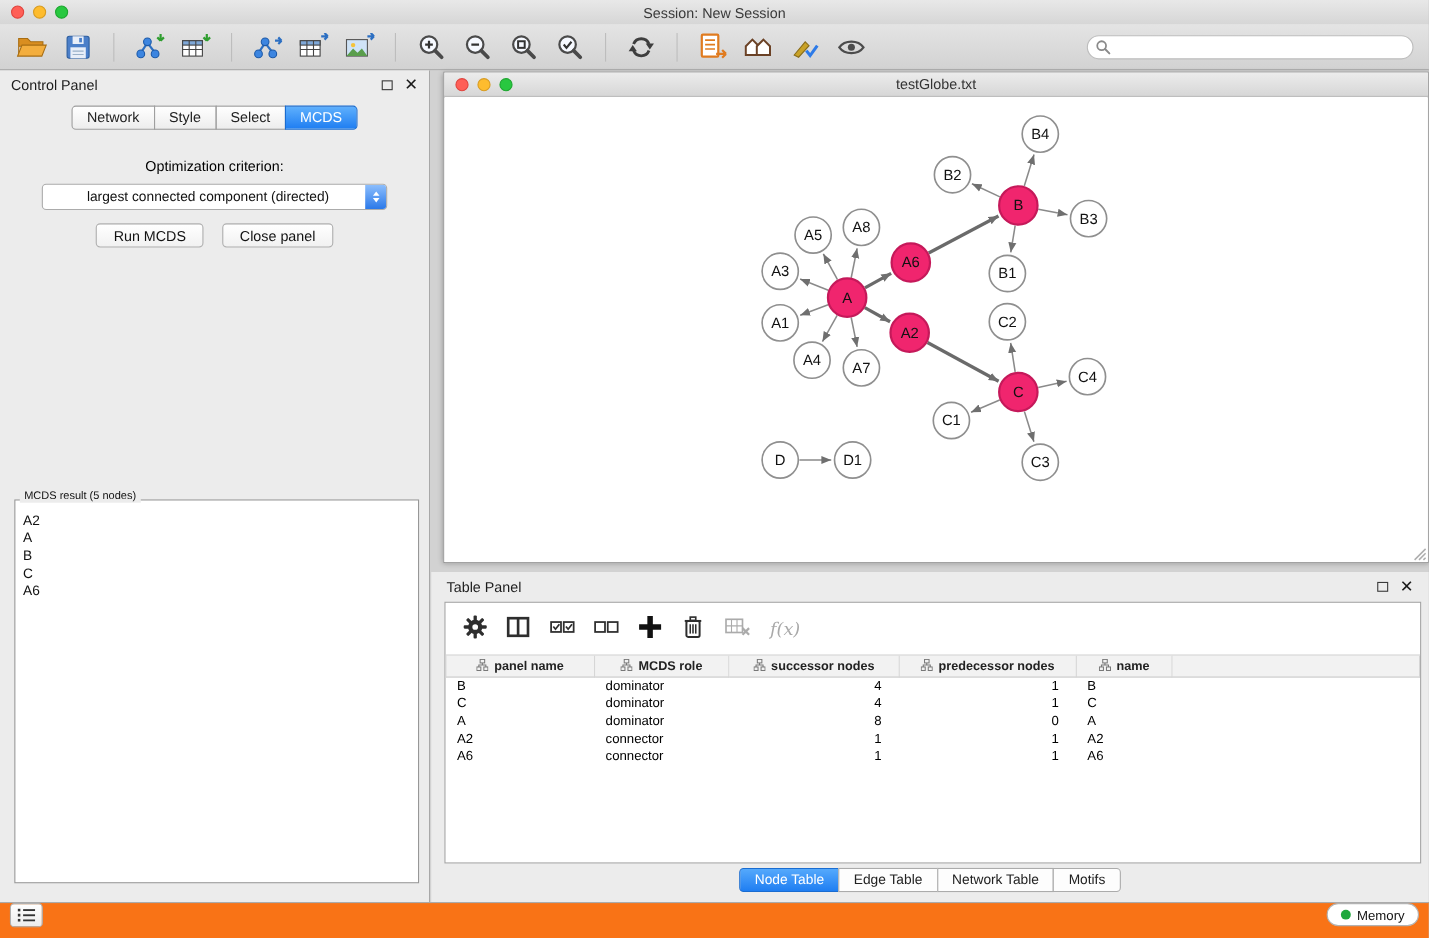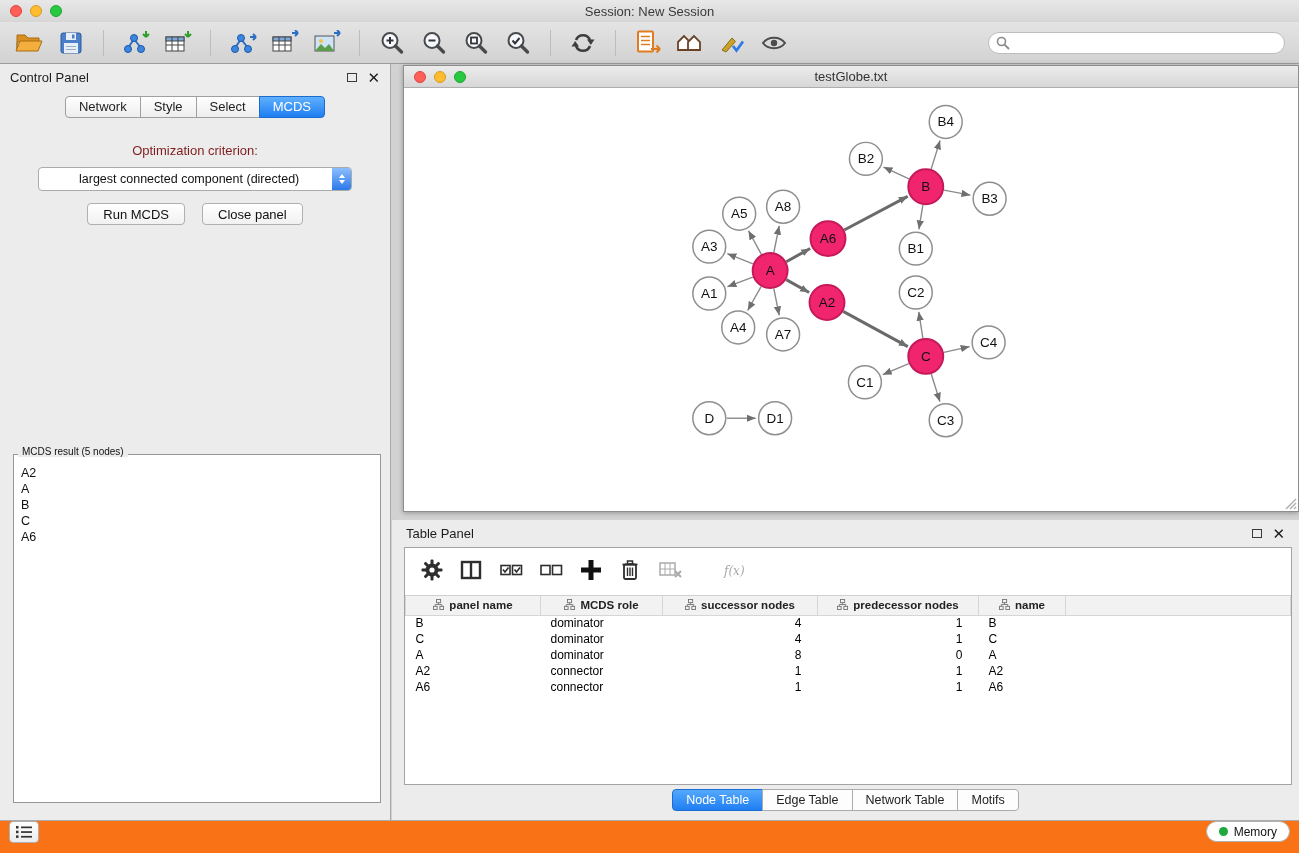--- a/index.html
+++ b/index.html
@@ -35,21 +35,21 @@
   .panel-header{height:26px;display:flex;align-items:center;padding:0 10px;font-size:13px;color:#1c1c1c;}
   .panel-controls{margin-left:auto;display:flex;gap:10px;align-items:center;}
   .float-box{width:10px;height:9px;border:1.5px solid #3a3a3a;display:inline-block;background:transparent;}
   .close-x{font-weight:bold;font-size:15px;color:#1a1a1a;line-height:1;}
   .cp-tabs{display:flex;justify-content:center;margin-top:6px;}
   .seg-tab{height:22px;line-height:20px;padding:0 13px;border:1px solid #9f9f9f;margin-left:-1px;
            background:linear-gradient(#ffffff,#ededed);font-size:13px;color:#222;cursor:default;}
   .seg-tab:first-child{border-radius:4px 0 0 4px;margin-left:0;}
   .seg-tab:last-child{border-radius:0 4px 4px 0;}
   .seg-tab.selected{background:linear-gradient(#5fb0fd,#1f7ef2);color:#fff;border-color:#1a6cd0;}
-  .opt-label{text-align:center;margin-top:25px;font-size:13px;color:#7f1d1d;}
+  .opt-label{text-align:center;margin-top:25px;font-size:13px;color:#000000;}
   .dropdown{width:314px;height:24px;margin:9px auto 0;background:#fff;border:1px solid #ababab;
             border-radius:4px;display:flex;align-items:center;overflow:hidden;padding-left:32px;}
   .dropdown-text{padding-left:8px;font-size:12.5px;flex:1;white-space:nowrap;color:#111;}
   .dropdown-stepper{width:19px;height:100%;background:linear-gradient(#8cbefd,#2b79e9);
                     display:flex;flex-direction:column;align-items:center;justify-content:center;gap:2px;}
   .arr-up{width:0;height:0;border-left:3.5px solid transparent;border-right:3.5px solid transparent;border-bottom:4.5px solid #fff;}
   .arr-down{width:0;height:0;border-left:3.5px solid transparent;border-right:3.5px solid transparent;border-top:4.5px solid #fff;}
   .cp-buttons{display:flex;justify-content:center;gap:17px;margin-top:12px;}
   .mac-btn{height:22px;padding:0 15px;background:linear-gradient(#ffffff,#f1f1f1);
            border:1px solid #b0b0b0;border-radius:4px;font-size:13px;color:#111;
@@ -71,21 +71,21 @@
   #graph-svg{width:100%;height:100%;display:block;}
   #graph-svg text{font:13.5px "Liberation Sans","DejaVu Sans",sans-serif;fill:#111;}
   .resize-grip{position:absolute;right:1px;bottom:1px;opacity:.8;}
 
   
   .table-panel{position:absolute;left:1px;right:0;top:456px;bottom:0;background:#ececec;}
   .tp-header{height:26px;display:flex;align-items:center;padding:0 14px;font-size:13px;color:#1c1c1c;}
   .tp-body{position:absolute;left:12px;right:7px;top:27px;bottom:35px;background:#fff;border:1px solid #a3a3a3;}
   .tp-toolbar{height:46px;display:flex;align-items:center;gap:17px;padding:0 16px;}
   .fx-label{font-family:"DejaVu Serif","Liberation Serif",serif;font-style:italic;
-            font-size:12px;color:#a9a9a9;margin-left:24px;}
+            font-size:16px;color:#a9a9a9;}
   .tp-table-wrap{position:absolute;top:47px;left:0;right:0;bottom:0;overflow:hidden;border-top:1px solid #cfcfcf;}
   table{border-collapse:collapse;width:100%;table-layout:fixed;font-size:12px;}
   thead th{background:#f2f2f2;border:1px solid #d6d6d6;border-top:none;height:19px;
            font-weight:bold;font-size:11.5px;color:#222;text-align:center;white-space:nowrap;overflow:hidden;}
   thead th .hier{vertical-align:-1px;margin-right:5px;}
   tbody td{height:16px;padding:0 10px;color:#000;white-space:nowrap;overflow:hidden;}
   tbody td.num{text-align:right;padding-right:16px;}
   .tp-tabs{position:absolute;bottom:9px;left:0;right:0;display:flex;justify-content:center;}
   .tp-tab{height:22px;line-height:20px;padding:0 13px;border:1px solid #ababab;margin-left:-1px;
           background:#fdfdfd;font-size:12.5px;color:#222;}

